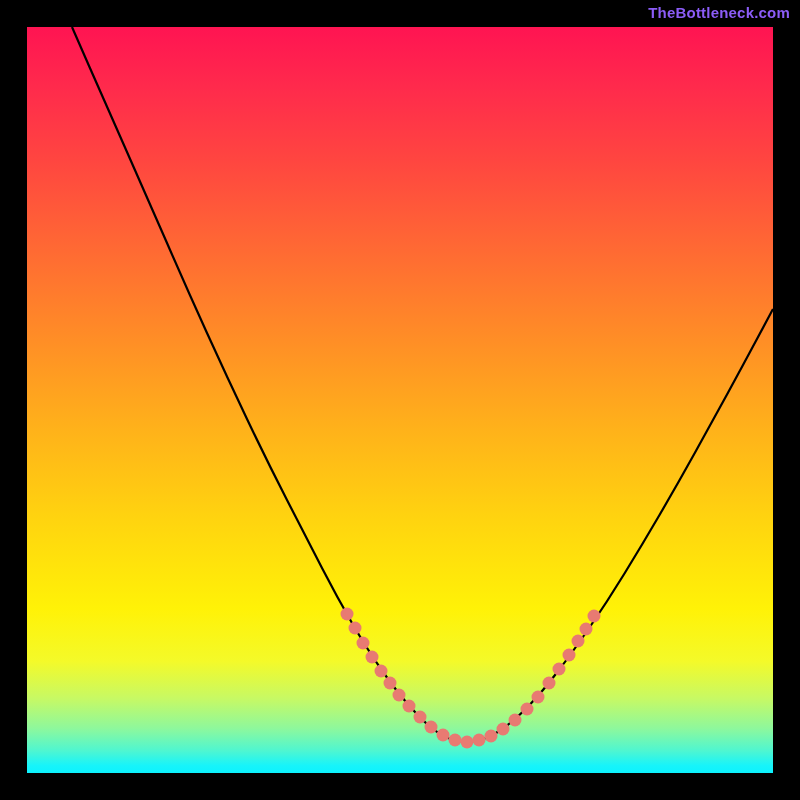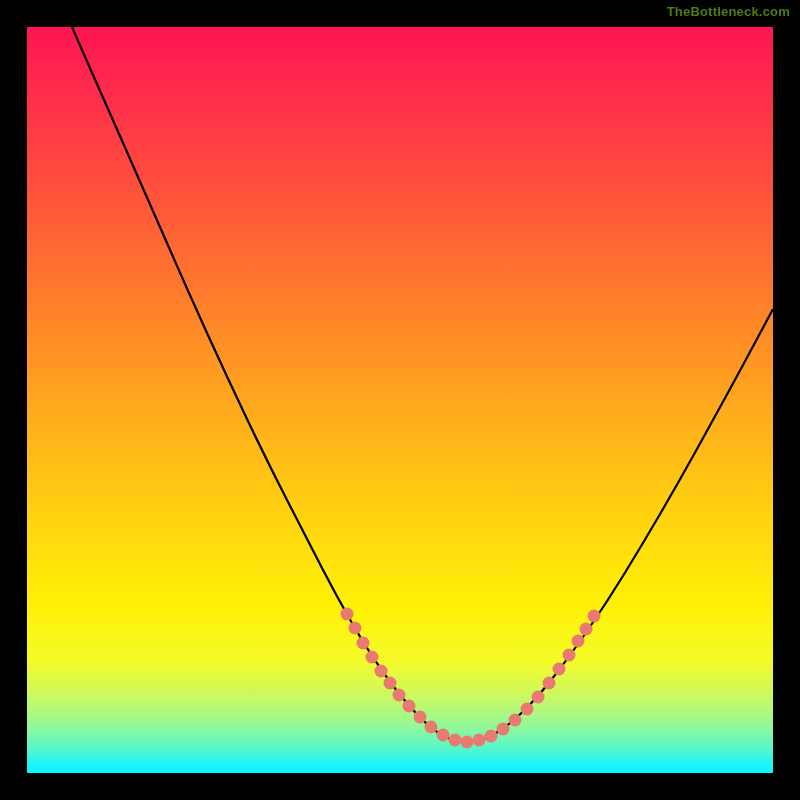--- a/index.html
+++ b/index.html
@@ -40,22 +40,22 @@
       #8ef89c 94%,
       #4ff6d0 97%,
       #17f4fa 99%,
       #0cf3ff 100%
     );
   }
   .watermark {
     position: absolute;
     top: 4px;
     right: 10px;
-    color: #4d7c0f;
-    font-size: 13px;
+    color: #8b5cf6;
+    font-size: 15px;
     font-weight: 600;
     letter-spacing: 0.2px;
     z-index: 10;
   }
   svg.curve {
     position: absolute;
     left: 0;
     top: 0;
     width: 100%;
     height: 100%;

